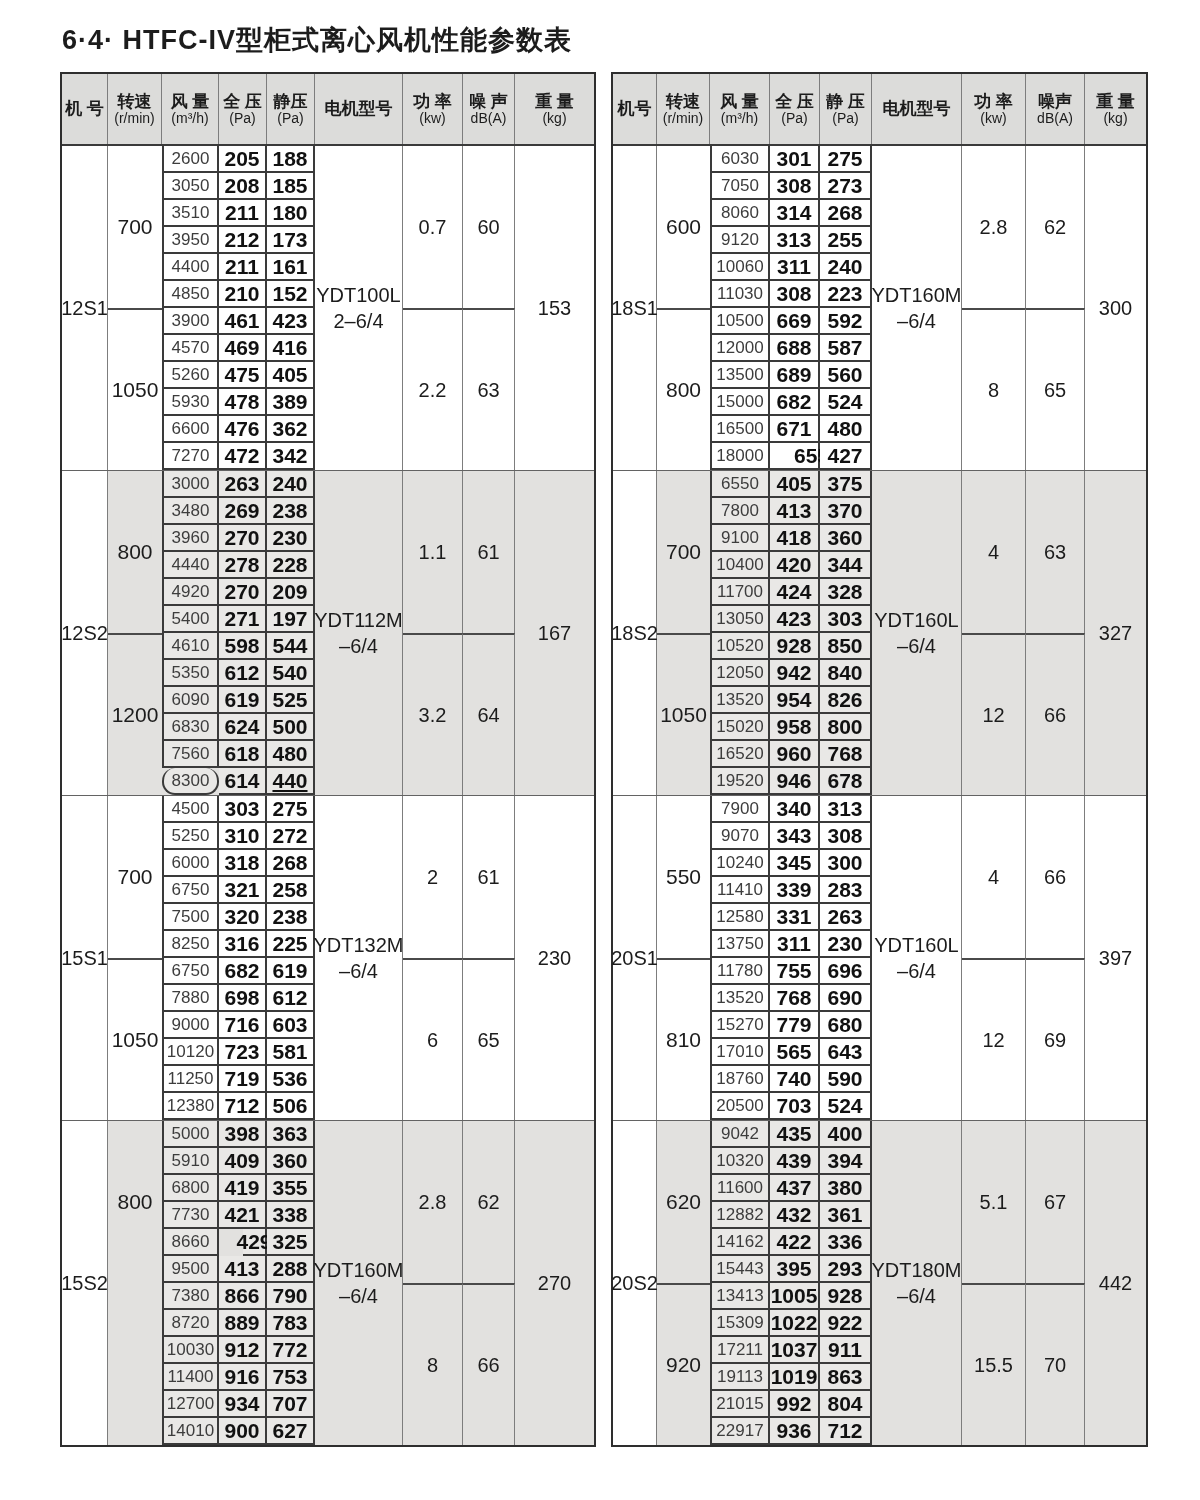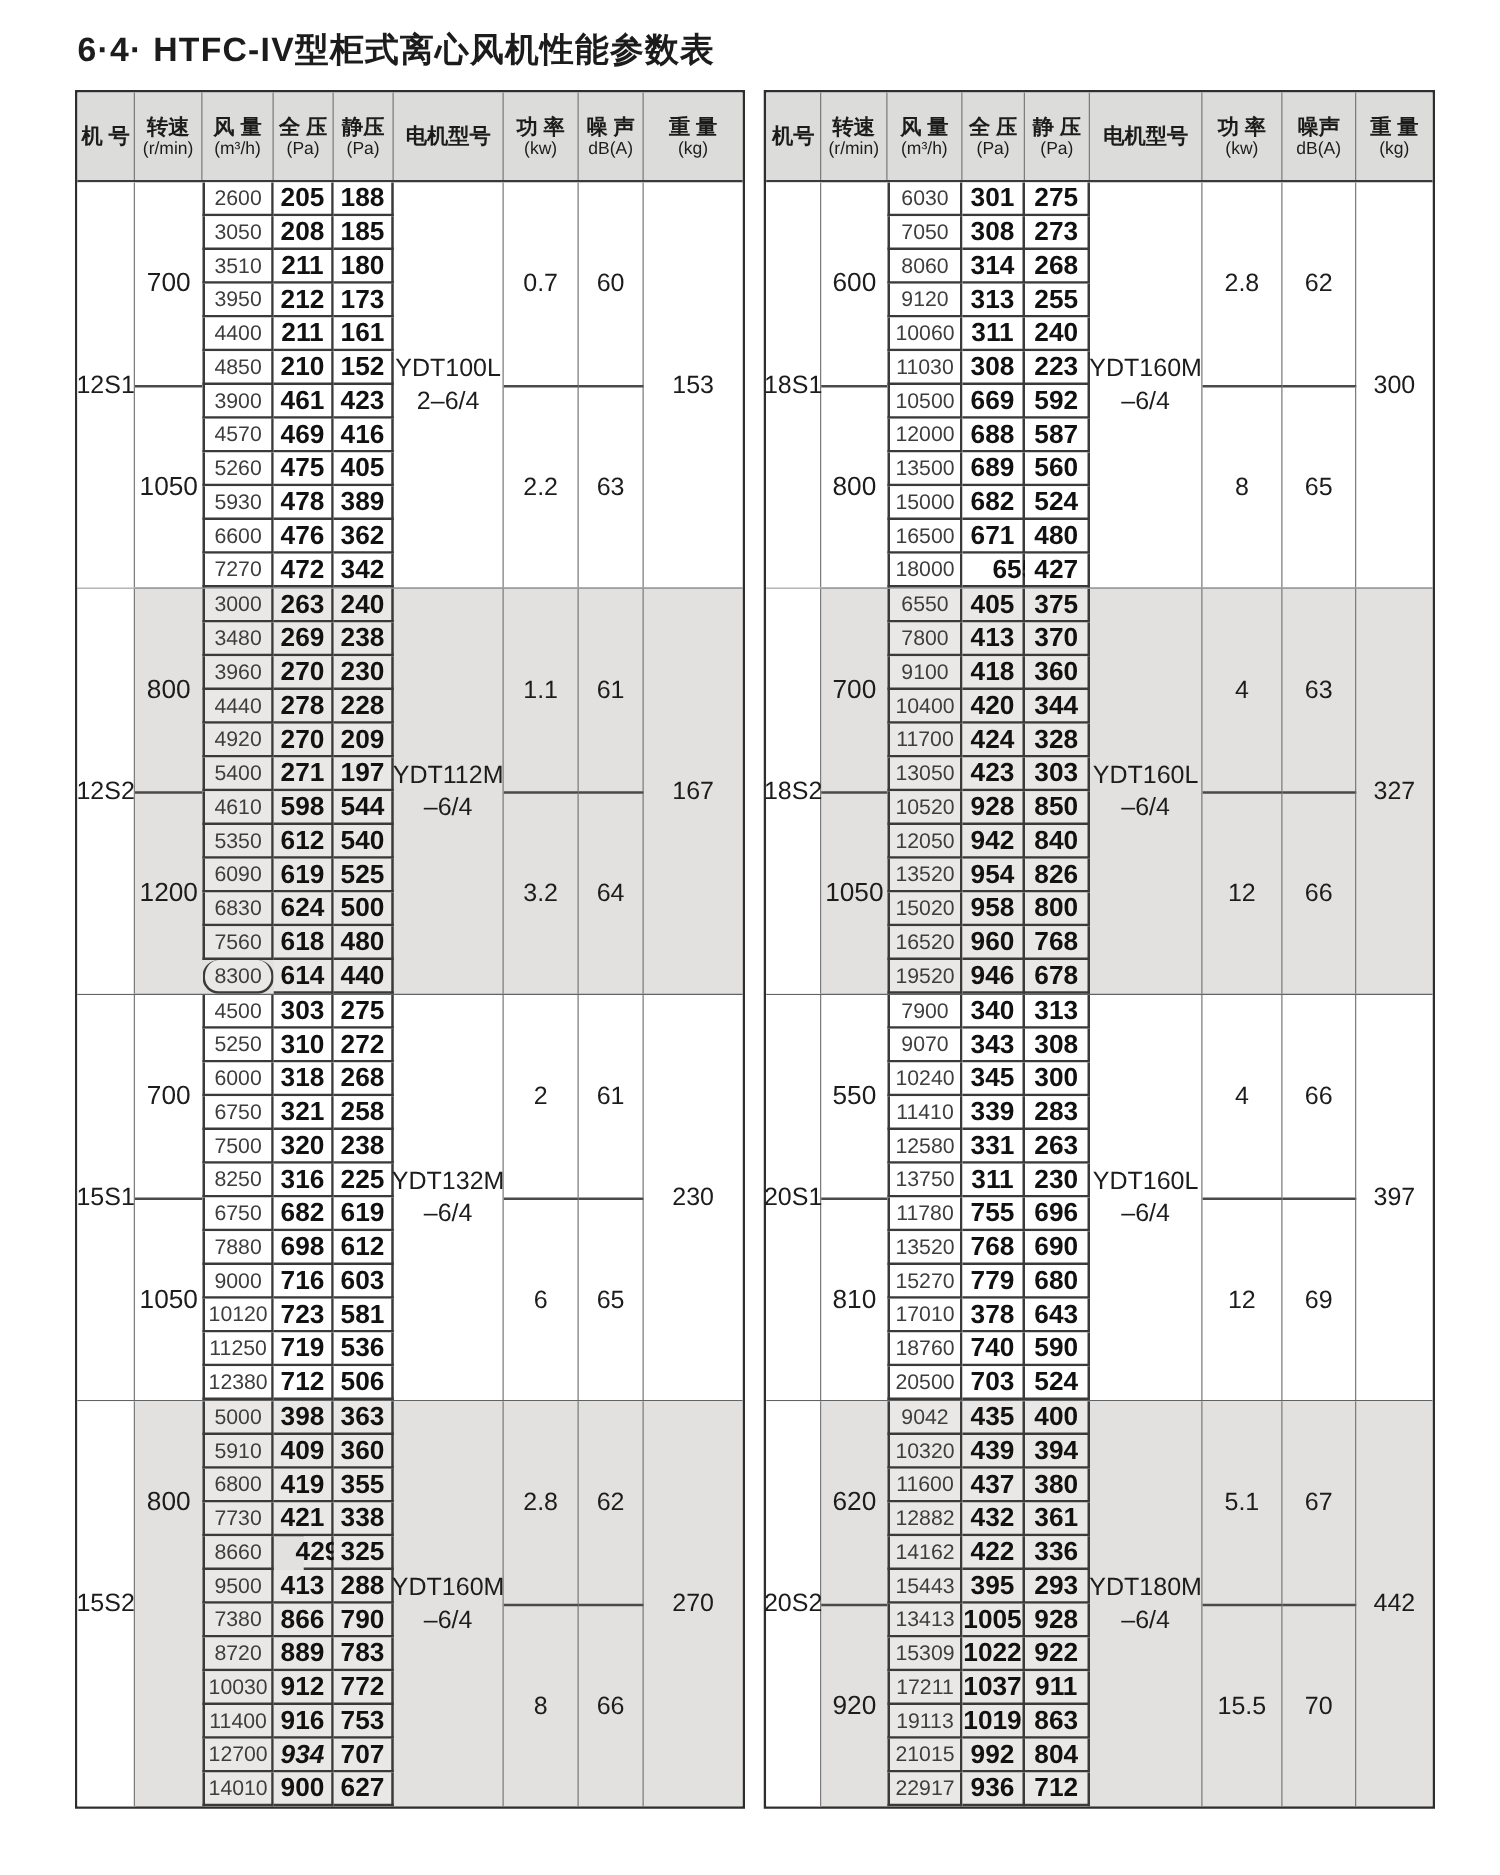--- a/index.html
+++ b/index.html
@@ -179,21 +179,21 @@
           <div class="cell box tp" style="grid-area: 9 / 4 / 10 / 5;">619</div>
           <div class="cell box sp" style="grid-area: 9 / 5 / 10 / 6;">525</div>
           <div class="cell box bl flow" style="grid-area: 10 / 3 / 11 / 4;">6830</div>
           <div class="cell box tp" style="grid-area: 10 / 4 / 11 / 5;">624</div>
           <div class="cell box sp" style="grid-area: 10 / 5 / 11 / 6;">500</div>
           <div class="cell box bl flow" style="grid-area: 11 / 3 / 12 / 4;">7560</div>
           <div class="cell box tp" style="grid-area: 11 / 4 / 12 / 5;">618</div>
           <div class="cell box sp" style="grid-area: 11 / 5 / 12 / 6;">480</div>
           <div class="cell box bl flow" style="grid-area: 12 / 3 / 13 / 4; border-radius: 13px;">8300</div>
           <div class="cell box tp" style="grid-area: 12 / 4 / 13 / 5;">614</div>
-          <div class="cell box sp" style="grid-area: 12 / 5 / 13 / 6;">440</div>
+          <div class="cell box sp" style="grid-area: 12 / 5 / 13 / 6; text-decoration: underline;">440</div>
           <div class="cell power grp2" style="grid-area: 7 / 7 / 13 / 8;">3.2</div>
           <div class="cell noise grp2" style="grid-area: 7 / 8 / 13 / 9;">64</div>
           <div class="cell motor" style="grid-area: 1 / 6 / 13 / 7;">
             <div class="motor-line">YDT112M</div>
             <div class="motor-line">–6/4</div>
           </div>
           <div class="cell weight" style="grid-area: 1 / 9 / 13 / 10;">167</div>
         </div>
         <div class="section">
           <div class="cell model" style="grid-area: 1 / 1 / 13 / 2;">15S1</div>
@@ -274,21 +274,21 @@
           <div class="cell box bl flow" style="grid-area: 8 / 3 / 9 / 4;">8720</div>
           <div class="cell box tp" style="grid-area: 8 / 4 / 9 / 5;">889</div>
           <div class="cell box sp" style="grid-area: 8 / 5 / 9 / 6;">783</div>
           <div class="cell box bl flow" style="grid-area: 9 / 3 / 10 / 4;">10030</div>
           <div class="cell box tp" style="grid-area: 9 / 4 / 10 / 5;">912</div>
           <div class="cell box sp" style="grid-area: 9 / 5 / 10 / 6;">772</div>
           <div class="cell box bl flow" style="grid-area: 10 / 3 / 11 / 4;">11400</div>
           <div class="cell box tp" style="grid-area: 10 / 4 / 11 / 5;">916</div>
           <div class="cell box sp" style="grid-area: 10 / 5 / 11 / 6;">753</div>
           <div class="cell box bl flow" style="grid-area: 11 / 3 / 12 / 4;">12700</div>
-          <div class="cell box tp" style="grid-area: 11 / 4 / 12 / 5; font-style: italic;">934</div>
+          <div class="cell box tp" style="grid-area: 11 / 4 / 12 / 5;">934</div>
           <div class="cell box sp" style="grid-area: 11 / 5 / 12 / 6;">707</div>
           <div class="cell box bl flow" style="grid-area: 12 / 3 / 13 / 4;">14010</div>
           <div class="cell box tp" style="grid-area: 12 / 4 / 13 / 5;">900</div>
           <div class="cell box sp" style="grid-area: 12 / 5 / 13 / 6;">627</div>
           <div class="cell power grp2" style="grid-area: 7 / 7 / 13 / 8;">8</div>
           <div class="cell noise grp2" style="grid-area: 7 / 8 / 13 / 9;">66</div>
           <div class="cell motor" style="grid-area: 1 / 6 / 13 / 7;">
             <div class="motor-line">YDT160M</div>
             <div class="motor-line">–6/4</div>
           </div>
@@ -459,21 +459,21 @@
           <div class="cell box bl flow" style="grid-area: 7 / 3 / 8 / 4;">11780</div>
           <div class="cell box tp" style="grid-area: 7 / 4 / 8 / 5;">755</div>
           <div class="cell box sp" style="grid-area: 7 / 5 / 8 / 6;">696</div>
           <div class="cell box bl flow" style="grid-area: 8 / 3 / 9 / 4;">13520</div>
           <div class="cell box tp" style="grid-area: 8 / 4 / 9 / 5;">768</div>
           <div class="cell box sp" style="grid-area: 8 / 5 / 9 / 6;">690</div>
           <div class="cell box bl flow" style="grid-area: 9 / 3 / 10 / 4;">15270</div>
           <div class="cell box tp" style="grid-area: 9 / 4 / 10 / 5;">779</div>
           <div class="cell box sp" style="grid-area: 9 / 5 / 10 / 6;">680</div>
           <div class="cell box bl flow" style="grid-area: 10 / 3 / 11 / 4;">17010</div>
-          <div class="cell box tp" style="grid-area: 10 / 4 / 11 / 5;">378</div>
+          <div class="cell box tp" style="grid-area: 10 / 4 / 11 / 5;">565</div>
           <div class="cell box sp" style="grid-area: 10 / 5 / 11 / 6;">643</div>
           <div class="cell box bl flow" style="grid-area: 11 / 3 / 12 / 4;">18760</div>
           <div class="cell box tp" style="grid-area: 11 / 4 / 12 / 5;">740</div>
           <div class="cell box sp" style="grid-area: 11 / 5 / 12 / 6;">590</div>
           <div class="cell box bl flow" style="grid-area: 12 / 3 / 13 / 4;">20500</div>
           <div class="cell box tp" style="grid-area: 12 / 4 / 13 / 5;">703</div>
           <div class="cell box sp" style="grid-area: 12 / 5 / 13 / 6;">524</div>
           <div class="cell power grp2" style="grid-area: 7 / 7 / 13 / 8;">12</div>
           <div class="cell noise grp2" style="grid-area: 7 / 8 / 13 / 9;">69</div>
           <div class="cell motor" style="grid-area: 1 / 6 / 13 / 7;">

